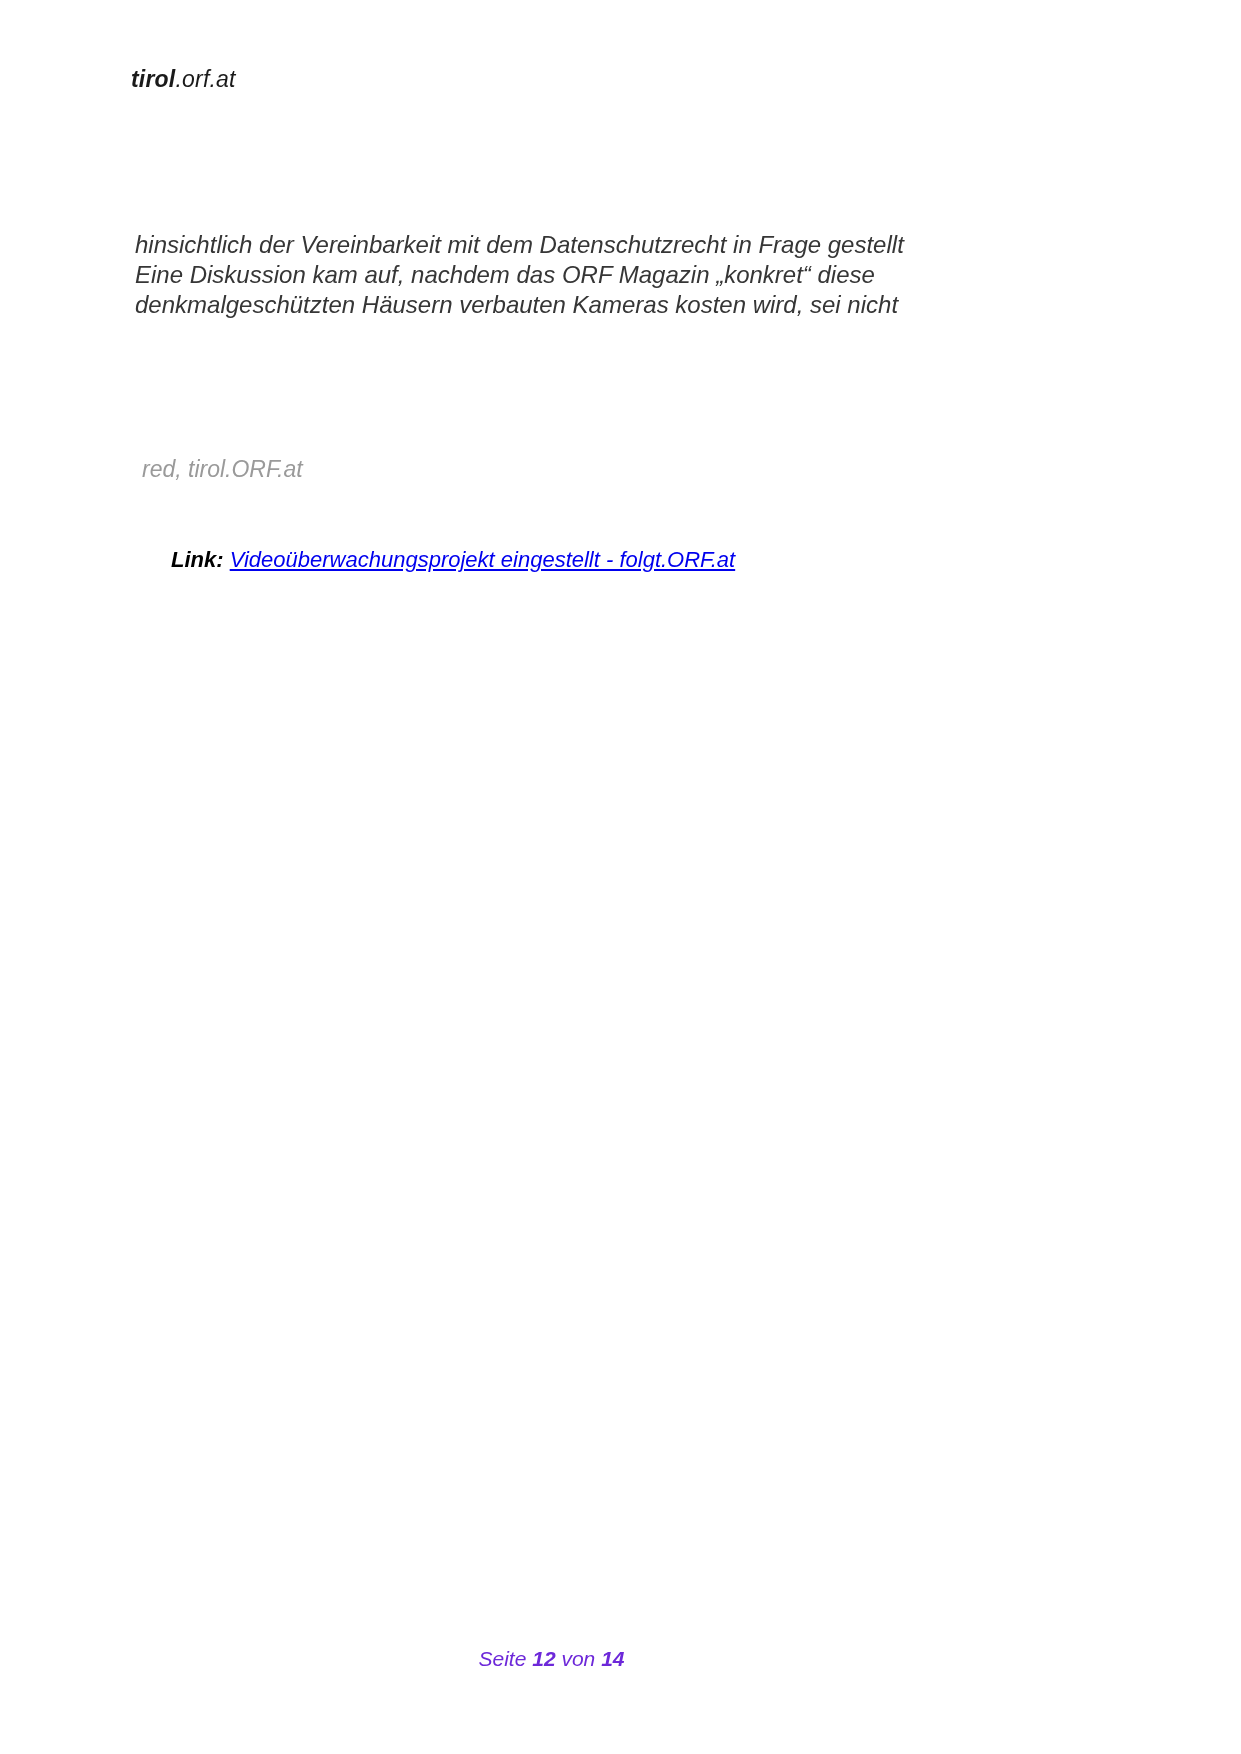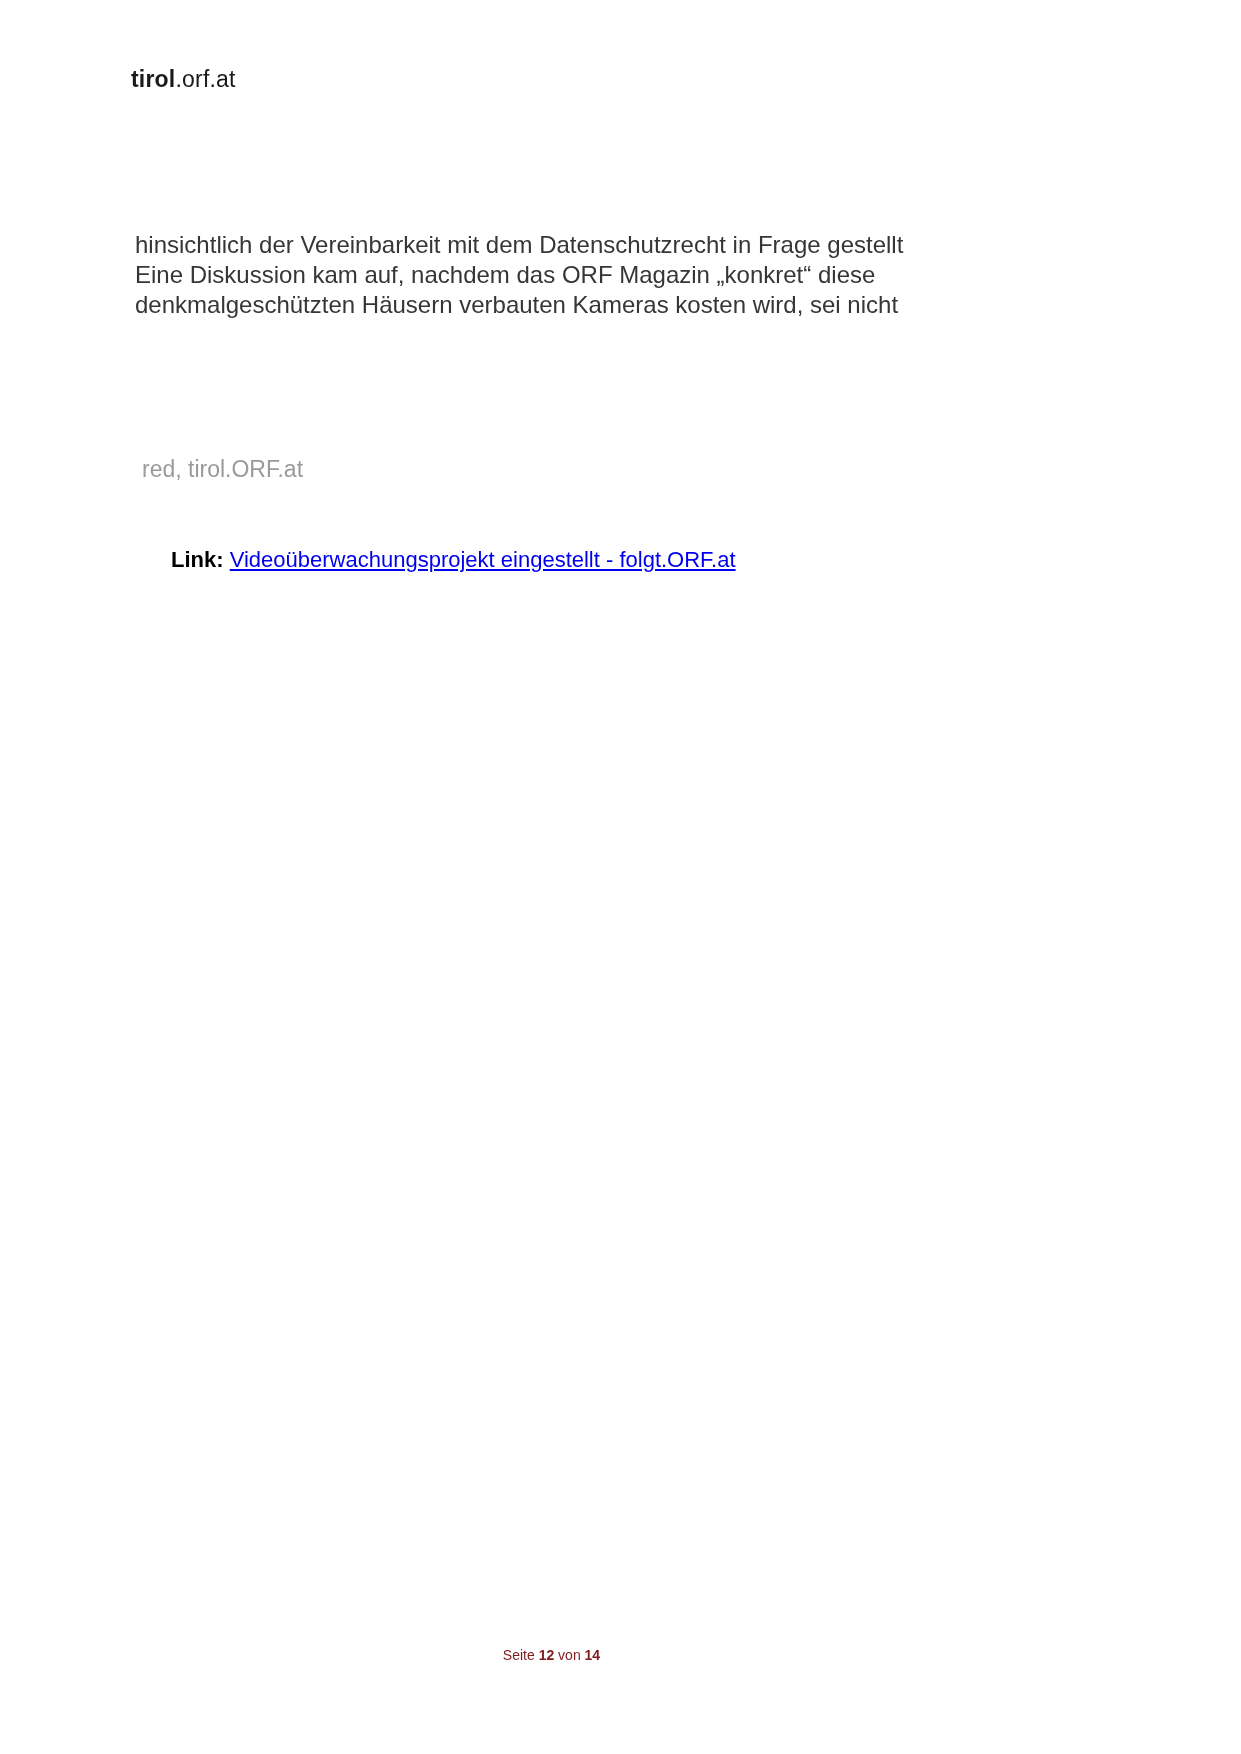--- a/index.html
+++ b/index.html
@@ -13,20 +13,21 @@
   html, body {
     background: var(--background);
     font-family: "Liberation Sans", "DejaVu Sans", sans-serif;
   }
   .page {
     position: relative;
     width: 1103px;
     height: 1754px;
     background: var(--background);
     overflow: hidden;
+    font-style: italic;
   }
   .site-header {
     position: absolute;
     left: 131px;
     top: 66px;
     font-size: 23px;
     color: var(--header-text);
     letter-spacing: 0.2px;
   }
   .site-header .bold { font-weight: bold; }
@@ -58,22 +59,22 @@
     color: var(--link);
     text-decoration: underline;
     cursor: pointer;
   }
   .page-footer {
     position: absolute;
     left: 0;
     top: 1647px;
     width: 100%;
     text-align: center;
-    font-size: 14px;
-    color: #7f1d1d;
+    font-size: 21px;
+    color: #6d28d9;
   }
   .page-footer .bold { font-weight: bold; }
 </style>
 </head>
 <body>
 
 <div class="page">
 
   <div class="site-header"><span class="bold">tirol</span><span>.orf.at</span></div>
 

